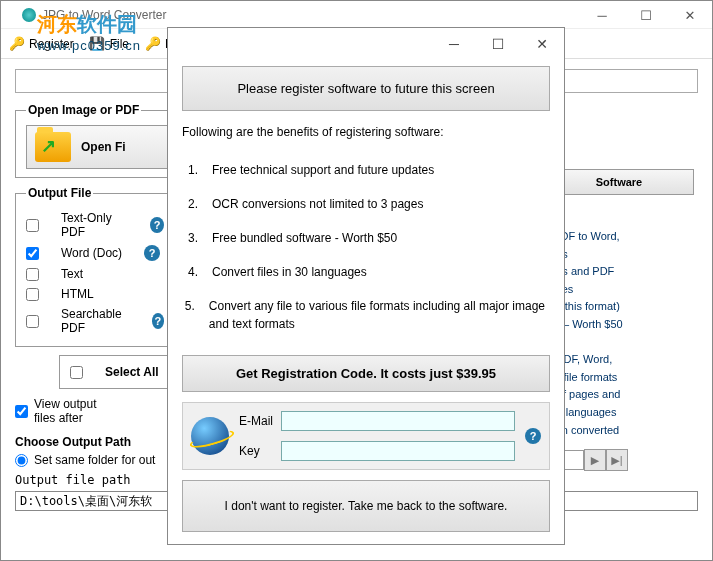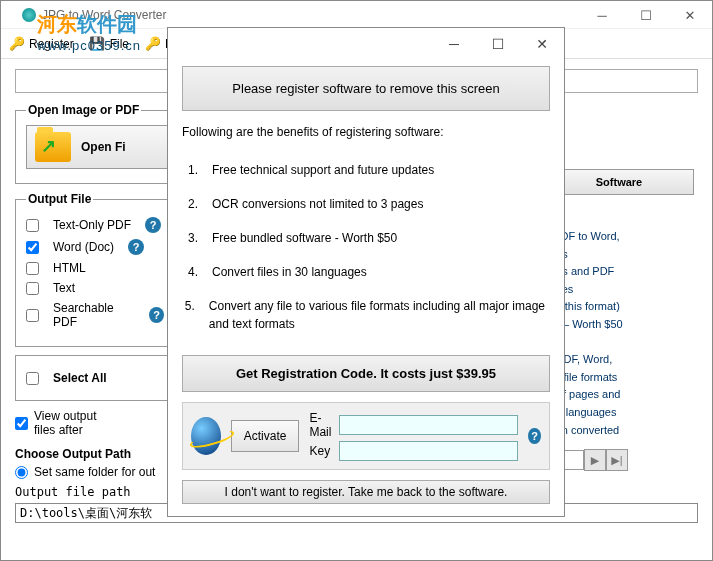--- a/index.html
+++ b/index.html
@@ -18,32 +18,32 @@
 .watermark .c2 { color: #39c; }
 .watermark .logo2 { font-size: 13px; color: #0c4a6e; letter-spacing: 1px; }
 
 .toolbar { height: 30px; display: flex; align-items: center; padding: 4px 8px; gap: 16px; border-bottom: 1px solid #ddd; }
 .toolbar .tb { display: flex; align-items: center; gap: 4px; font-size: 12px; }
 .toolbar .ticon { width: 16px; height: 16px; display: flex; align-items: center; justify-content: center; font-size: 13px; }
 
 .content { padding: 10px 14px; position: relative; }
 .addressbar { height: 24px; border: 1px solid #aaa; background: #fff; margin-bottom: 10px; }
 
-fieldset { border: 1px solid #999; padding: 8px 10px 14px; margin-bottom: 8px; }
+fieldset { border: 1px solid #999; padding: 8px 10px 8px; margin-bottom: 8px; }
 legend { font-weight: bold; font-size: 12px; padding: 0 2px; }
 .open-btn { display: flex; align-items: center; gap: 10px; background: linear-gradient(#f8f8f8,#e4e4e4); border: 1px solid #999; padding: 6px 18px 6px 8px; width: 150px; font-weight: bold; }
 .folder-icon { width: 36px; height: 30px; background: linear-gradient(#ffd040,#f0a000); border-radius: 3px; position: relative; }
 .folder-icon::after { content:""; position:absolute; top:-5px; left:2px; width:16px; height:6px; background:#ffd040; border-radius:2px 2px 0 0; }
 .folder-icon .arrow { position:absolute; top:3px; left:6px; color:#2a2; font-size:18px; font-weight:bold; }
 
-.out-row { display: flex; align-items: center; gap: 14px; padding: 3px 0; }
+.out-row { display: flex; align-items: center; gap: 22px; padding: 3px 0; }
 .out-row input[type=checkbox] { width: 13px; height: 13px; }
 .help-ic { width: 16px; height: 16px; background: #27a; color: #fff; border-radius: 50%; font-size: 11px; font-weight: bold; display: flex; align-items: center; justify-content: center; }
 
-.selectall { border: 1px solid #999; padding: 12px 10px; margin-bottom: 8px; width: 160px; }
+.selectall { border: 1px solid #999; padding: 6px 10px; margin-bottom: 8px; width: 160px; margin-left: 44px; }
 .viewafter { display: flex; align-items: center; gap: 6px; margin: 6px 0 10px; }
 .chout { font-weight: bold; margin: 4px 0; }
 .radiorow { display: flex; align-items: center; gap: 6px; margin-bottom: 6px; }
 .pathlabel { font-family: monospace; font-size: 12px; margin: 4px 0; }
 .pathinput { width: 100%; height: 20px; border: 1px solid #888; padding: 2px 4px; font-family: "Microsoft YaHei", monospace; font-size: 12px; }
 
 
 .rightcol { position: absolute; top: 110px; right: 18px; width: 150px; font-size: 11px; }
 .rightcol .feat-btn { background: linear-gradient(#f6f6f6,#e2e2e2); border: 1px solid #999; padding: 6px; font-weight: bold; text-align: center; margin-bottom: 6px; }
 .rightcol .feat { color: #14a; font-weight: bold; font-size: 18px; margin-bottom: 6px; }
@@ -60,23 +60,23 @@
 .reg-banner { background: linear-gradient(#f2f2f2,#e0e0e0); border: 1px solid #aaa; padding: 14px; text-align: center; font-size: 13px; margin-bottom: 14px; }
 .benef-intro { font-size: 12px; margin: 8px 0 14px; }
 .benef-list { list-style: none; }
 .benef-list li { display: flex; gap: 14px; padding: 8px 0; font-size: 12px; line-height: 1.5; }
 .benef-list li .num { width: 16px; text-align: right; }
 .getcode { background: linear-gradient(#f2f2f2,#dedede); border: 1px solid #aaa; padding: 10px; text-align: center; font-weight: bold; font-size: 13px; margin: 14px 0 10px; }
 .act-row { display: flex; align-items: center; gap: 10px; background: #f0f0f0; border: 1px solid #ccc; padding: 8px; }
 .globe { width: 38px; height: 38px; border-radius: 50%; background: radial-gradient(circle at 35% 30%, #7cf, #037); position: relative; }
 .globe::after { content:""; position:absolute; top:16px; left:-2px; width:42px; height:8px; border:2px solid #fc0; border-radius:50%; border-top-color:transparent; transform: rotate(-16deg); }
 .act-btn { background: linear-gradient(#fafafa,#e4e4e4); border: 1px solid #999; padding: 8px 12px; font-size: 12px; }
-.act-fields { flex: 1; display: grid; grid-template-columns: auto 1fr; gap: 2px 8px; align-items: center; font-size: 12px; }
+.act-fields { flex: 1; display: grid; grid-template-columns: auto 1fr; gap: 10px 8px; align-items: center; font-size: 12px; }
 .act-fields input { height: 20px; border: 1px solid #7aa; background: #eff; }
-.noreg { background: linear-gradient(#f2f2f2,#e0e0e0); border: 1px solid #aaa; padding: 4px; text-align: center; font-size: 12px; margin-top: 10px; }
+.noreg { background: linear-gradient(#f2f2f2,#e0e0e0); border: 1px solid #aaa; padding: 18px; text-align: center; font-size: 12px; margin-top: 10px; }
 </style>
 </head>
 <body>
 
 <div class="titlebar">
   <span class="app-icon"></span>
   <span class="title">JPG to Word Converter</span>
   <div class="winbtns">
     <div class="winbtn">─</div>
     <div class="winbtn">☐</div>
@@ -125,25 +125,25 @@
           <span>Text-Only PDF</span> 
           <span class="help-ic">?</span>
         </label>
         <label class="out-row">
           <input type="checkbox" checked="" style="">
           <span>Word (Doc)</span> 
           <span class="help-ic">?</span>
         </label>
         <label class="out-row">
           <input type="checkbox" style="">
+          <span>Text</span>
+        </label>
+        <label class="out-row">
+          <input type="checkbox" style="">
           <span>HTML</span>
-        </label>
-        <label class="out-row">
-          <input type="checkbox" style="">
-          <span>Text</span>
         </label>
         <label class="out-row">
           <input type="checkbox" style="">
           <span>Searchable PDF</span> 
           <span class="help-ic">?</span>
         </label>
       </div>
   </fieldset>
 
   <div class="selectall">
@@ -193,21 +193,21 @@
   </div>
 </div>
 
 <div class="modal">
   <div class="mbtns">
     <div class="mbtn">─</div>
     <div class="mbtn">☐</div>
     <div class="mbtn">✕</div>
   </div>
   <div class="modal-body">
-    <div class="reg-banner">Please register software to remove this screen</div>
+    <div class="reg-banner">Please register software to future this screen</div>
     <div class="benef-intro">Following are the benefits of registering software:</div>
     <ol class="benef-list" id="benefits">
         <li>
           <span class="num">1.</span>
           <span>Free technical support and future updates</span>
         </li>
         <li>
           <span class="num">2.</span>
           <span>OCR conversions not limited to 3 pages</span>
         </li>
@@ -220,21 +220,20 @@
           <span>Convert files in 30 languages</span>
         </li>
         <li>
           <span class="num">5.</span>
           <span>Convert any file to various file formats including all major image and text formats</span>
         </li>
       </ol>
     <div class="getcode">Get Registration Code. It costs just $39.95</div>
     <div class="act-row">
       <div class="globe"></div>
-      <button class="act-btn">Activate</button>
       <div class="act-fields">
         <span>E-Mail</span>
         <input style="">
         <span>Key</span>
         <input style="">
       </div>
       <div class="help-ic">?</div>
     </div>
     <div class="noreg">I don't want to register. Take me back to the software.</div>
   </div>

